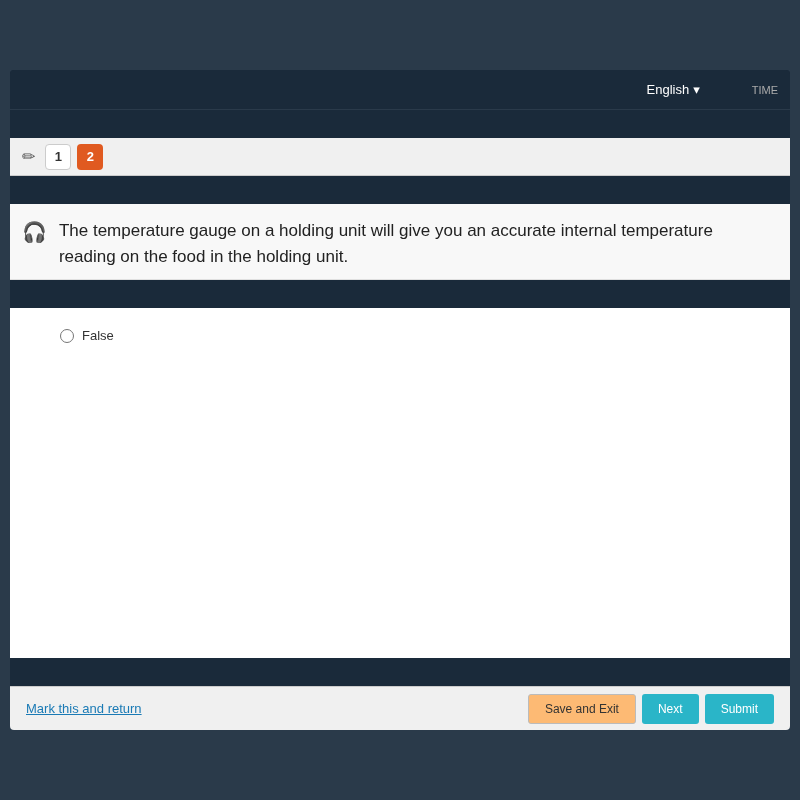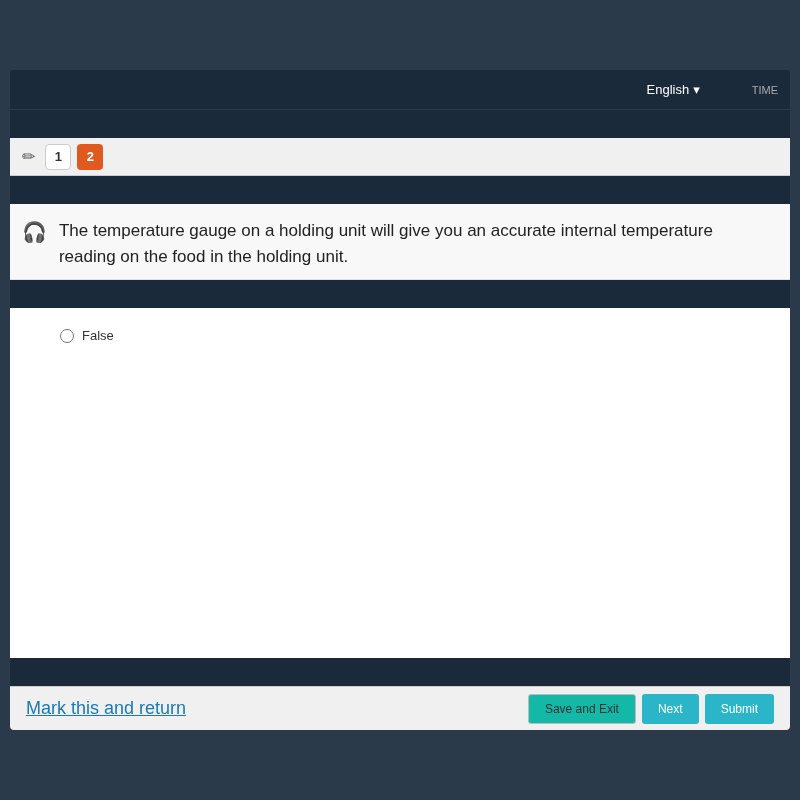--- a/index.html
+++ b/index.html
@@ -147,21 +147,21 @@
       background: #f0f0f0;
       border-top: 1px solid #cccccc;
       height: 44px;
       display: flex;
       align-items: center;
       justify-content: space-between;
       padding: 0 16px;
     }
 
     .mark-return-link {
-      font-size: 18px;
+      font-size: 13px;
       color: #1a7ab5;
       text-decoration: underline;
       cursor: pointer;
     }
 
     .bottom-buttons {
       display: flex;
       gap: 6px;
     }
 
@@ -169,21 +169,21 @@
       height: 30px;
       padding: 0 16px;
       border: none;
       border-radius: 3px;
       font-size: 12px;
       cursor: pointer;
       font-weight: 500;
     }
 
     .btn-save-exit {
-      background: #14b8a6;
+      background: #fdba74;
       color: #333333;
       border: 1px solid #bbbbbb;
     }
 
     .btn-next {
       background: #2ab5c8;
       color: white;
       text-align: center;
     }
 

